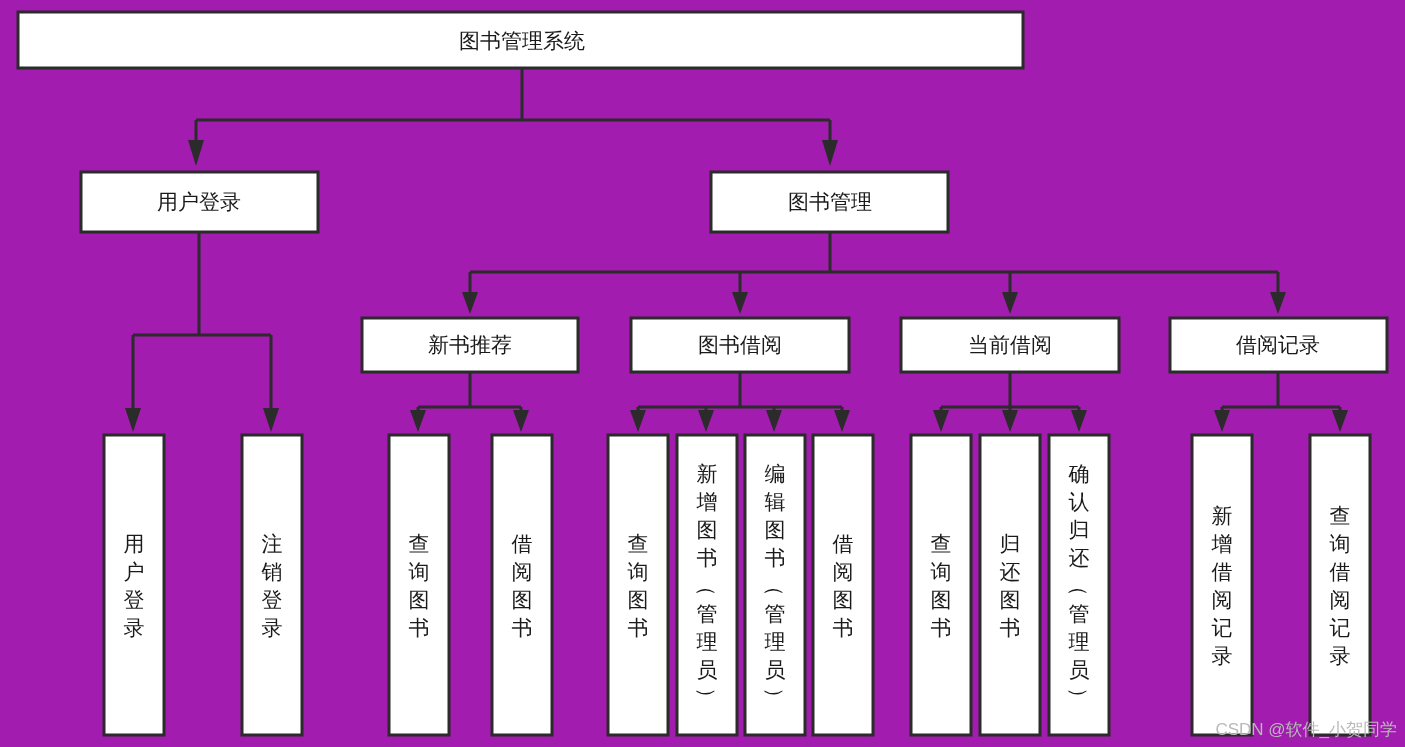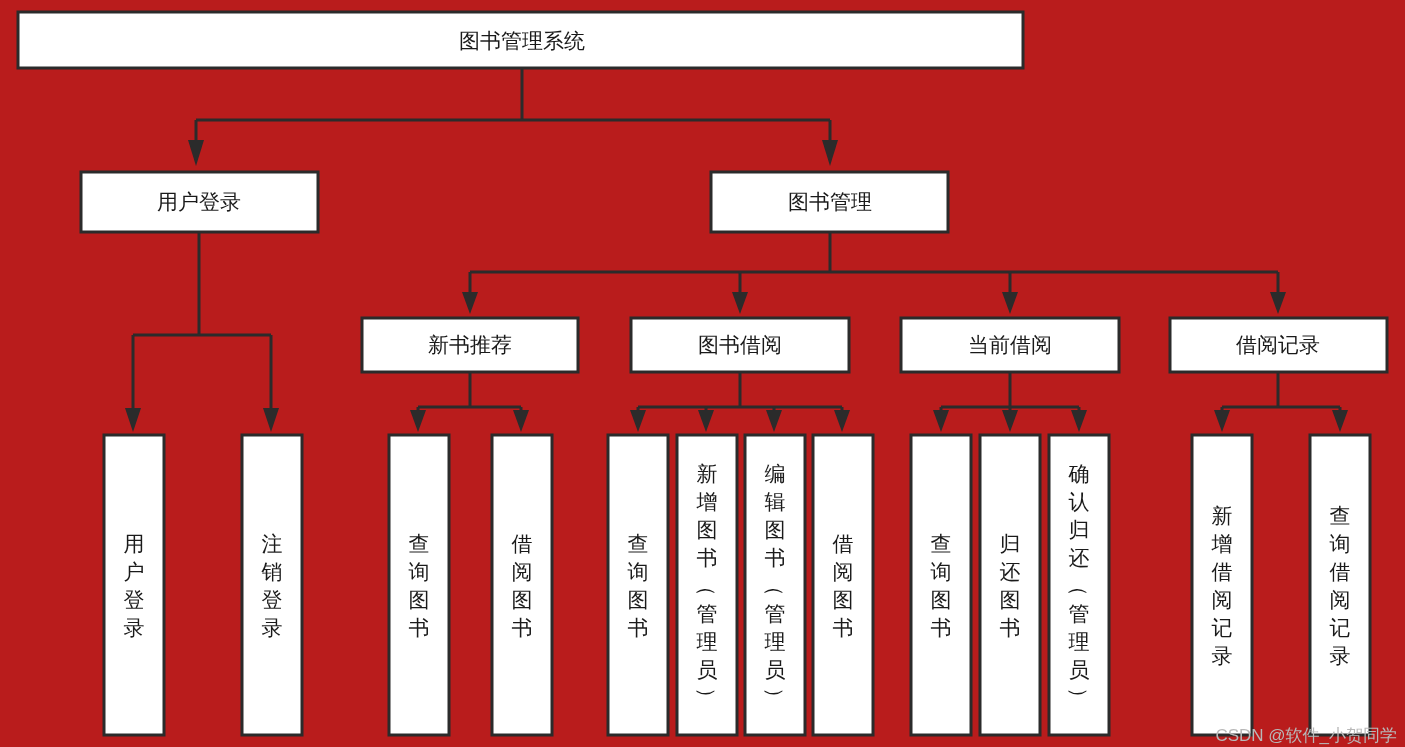--- a/index.html
+++ b/index.html
@@ -7,21 +7,21 @@
     padding: 0;
     background: #ffffff;
   }
   body {
     font-family: "Liberation Sans", "DejaVu Sans", sans-serif;
   }
   #diagram-root {
     position: relative;
     width: 1405px;
     height: 747px;
-    background: #b91c1c;
+    background: #a21caf;
     overflow: hidden;
   }
   svg#flow-svg {
     position: absolute;
     left: 0;
     top: 0;
     width: 1405px;
     height: 747px;
   }
   .node-box {
@@ -47,21 +47,21 @@
     stroke-width: 3;
     fill: none;
   }
   .arrow-head {
     fill: #2b2b2b;
     stroke: none;
   }
   .watermark-text {
     position: absolute;
     right: 8px;
-    bottom: 0;
+    bottom: 6px;
     font-family: "Liberation Sans", "DejaVu Sans", sans-serif;
     font-size: 17px;
     color: #b8b8b8;
     white-space: nowrap;
     pointer-events: none;
   }
 </style>
 </head>
 <body>
 

